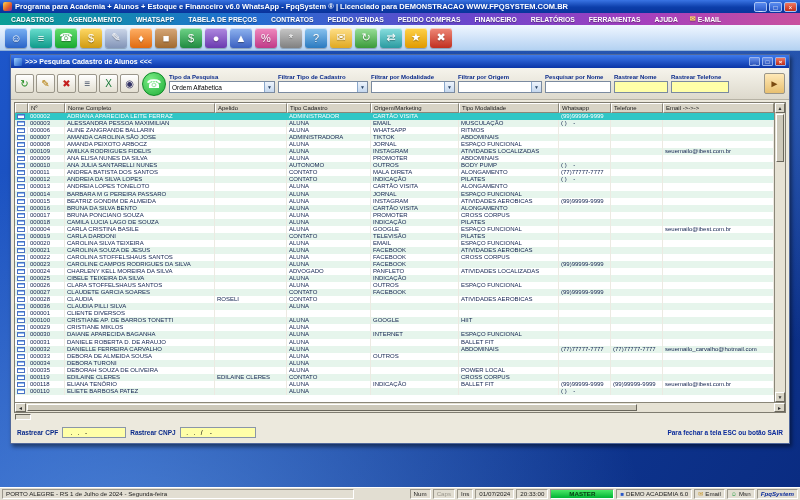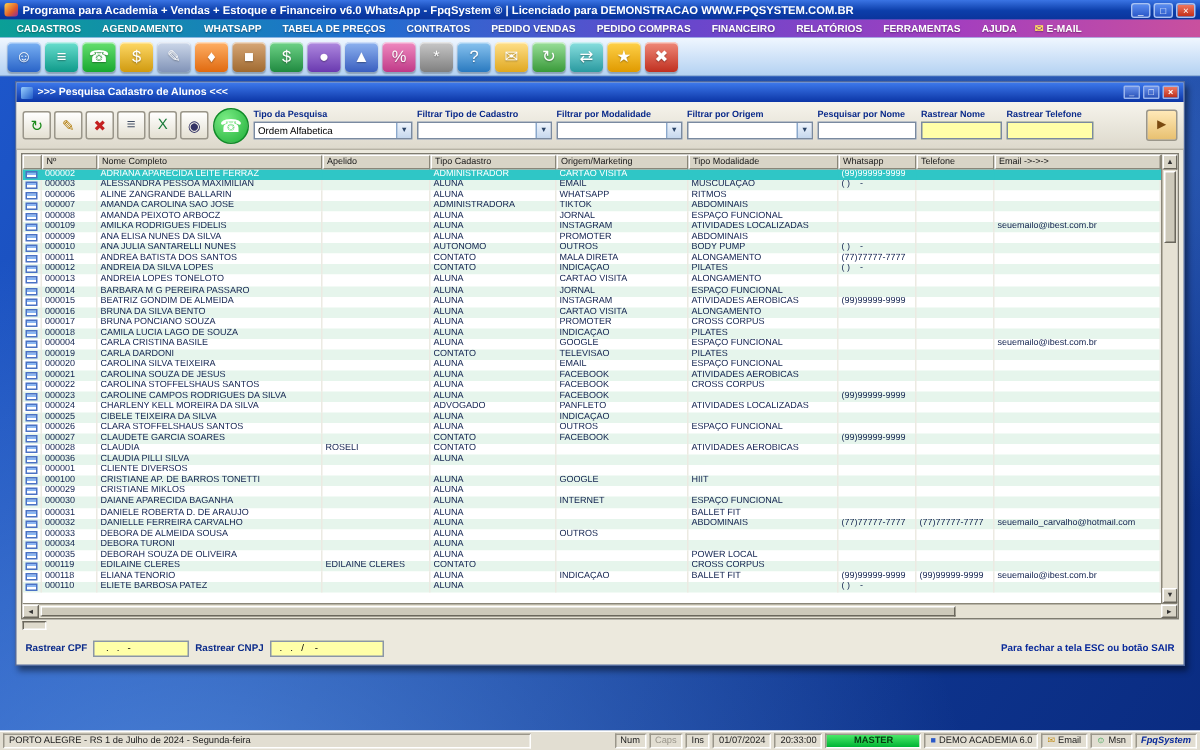--- a/index.html
+++ b/index.html
@@ -118,21 +118,21 @@
   .p-ico{font-size:6px}
   .p-ico.mail{color:#c08a10}
   .p-ico.prod{color:#2a58c8}
   .p-ico.msn{color:#1a9a3a}
 </style>
 </head>
 <body>
 
 <div class="titlebar">
   <span class="app-ico"></span>
-  <span class="title">Programa para Academia + Vendas + Estoque e Financeiro v6.0 WhatsApp  -  FpqSystem ®  | Licenciado para  DEMONSTRACAO WWW.FPQSYSTEM.COM.BR</span>
+  <span class="title">Programa para Academia + Alunos + Estoque e Financeiro v6.0 WhatsApp  -  FpqSystem ®  | Licenciado para  DEMONSTRACAO WWW.FPQSYSTEM.COM.BR</span>
   <span class="win-btns">
     <span class="win-btn">_</span>
     <span class="win-btn">□</span>
     <span class="win-btn close">×</span>
   </span>
 </div>
 
 <div class="menubar">
 
     <span class="menu-item">

